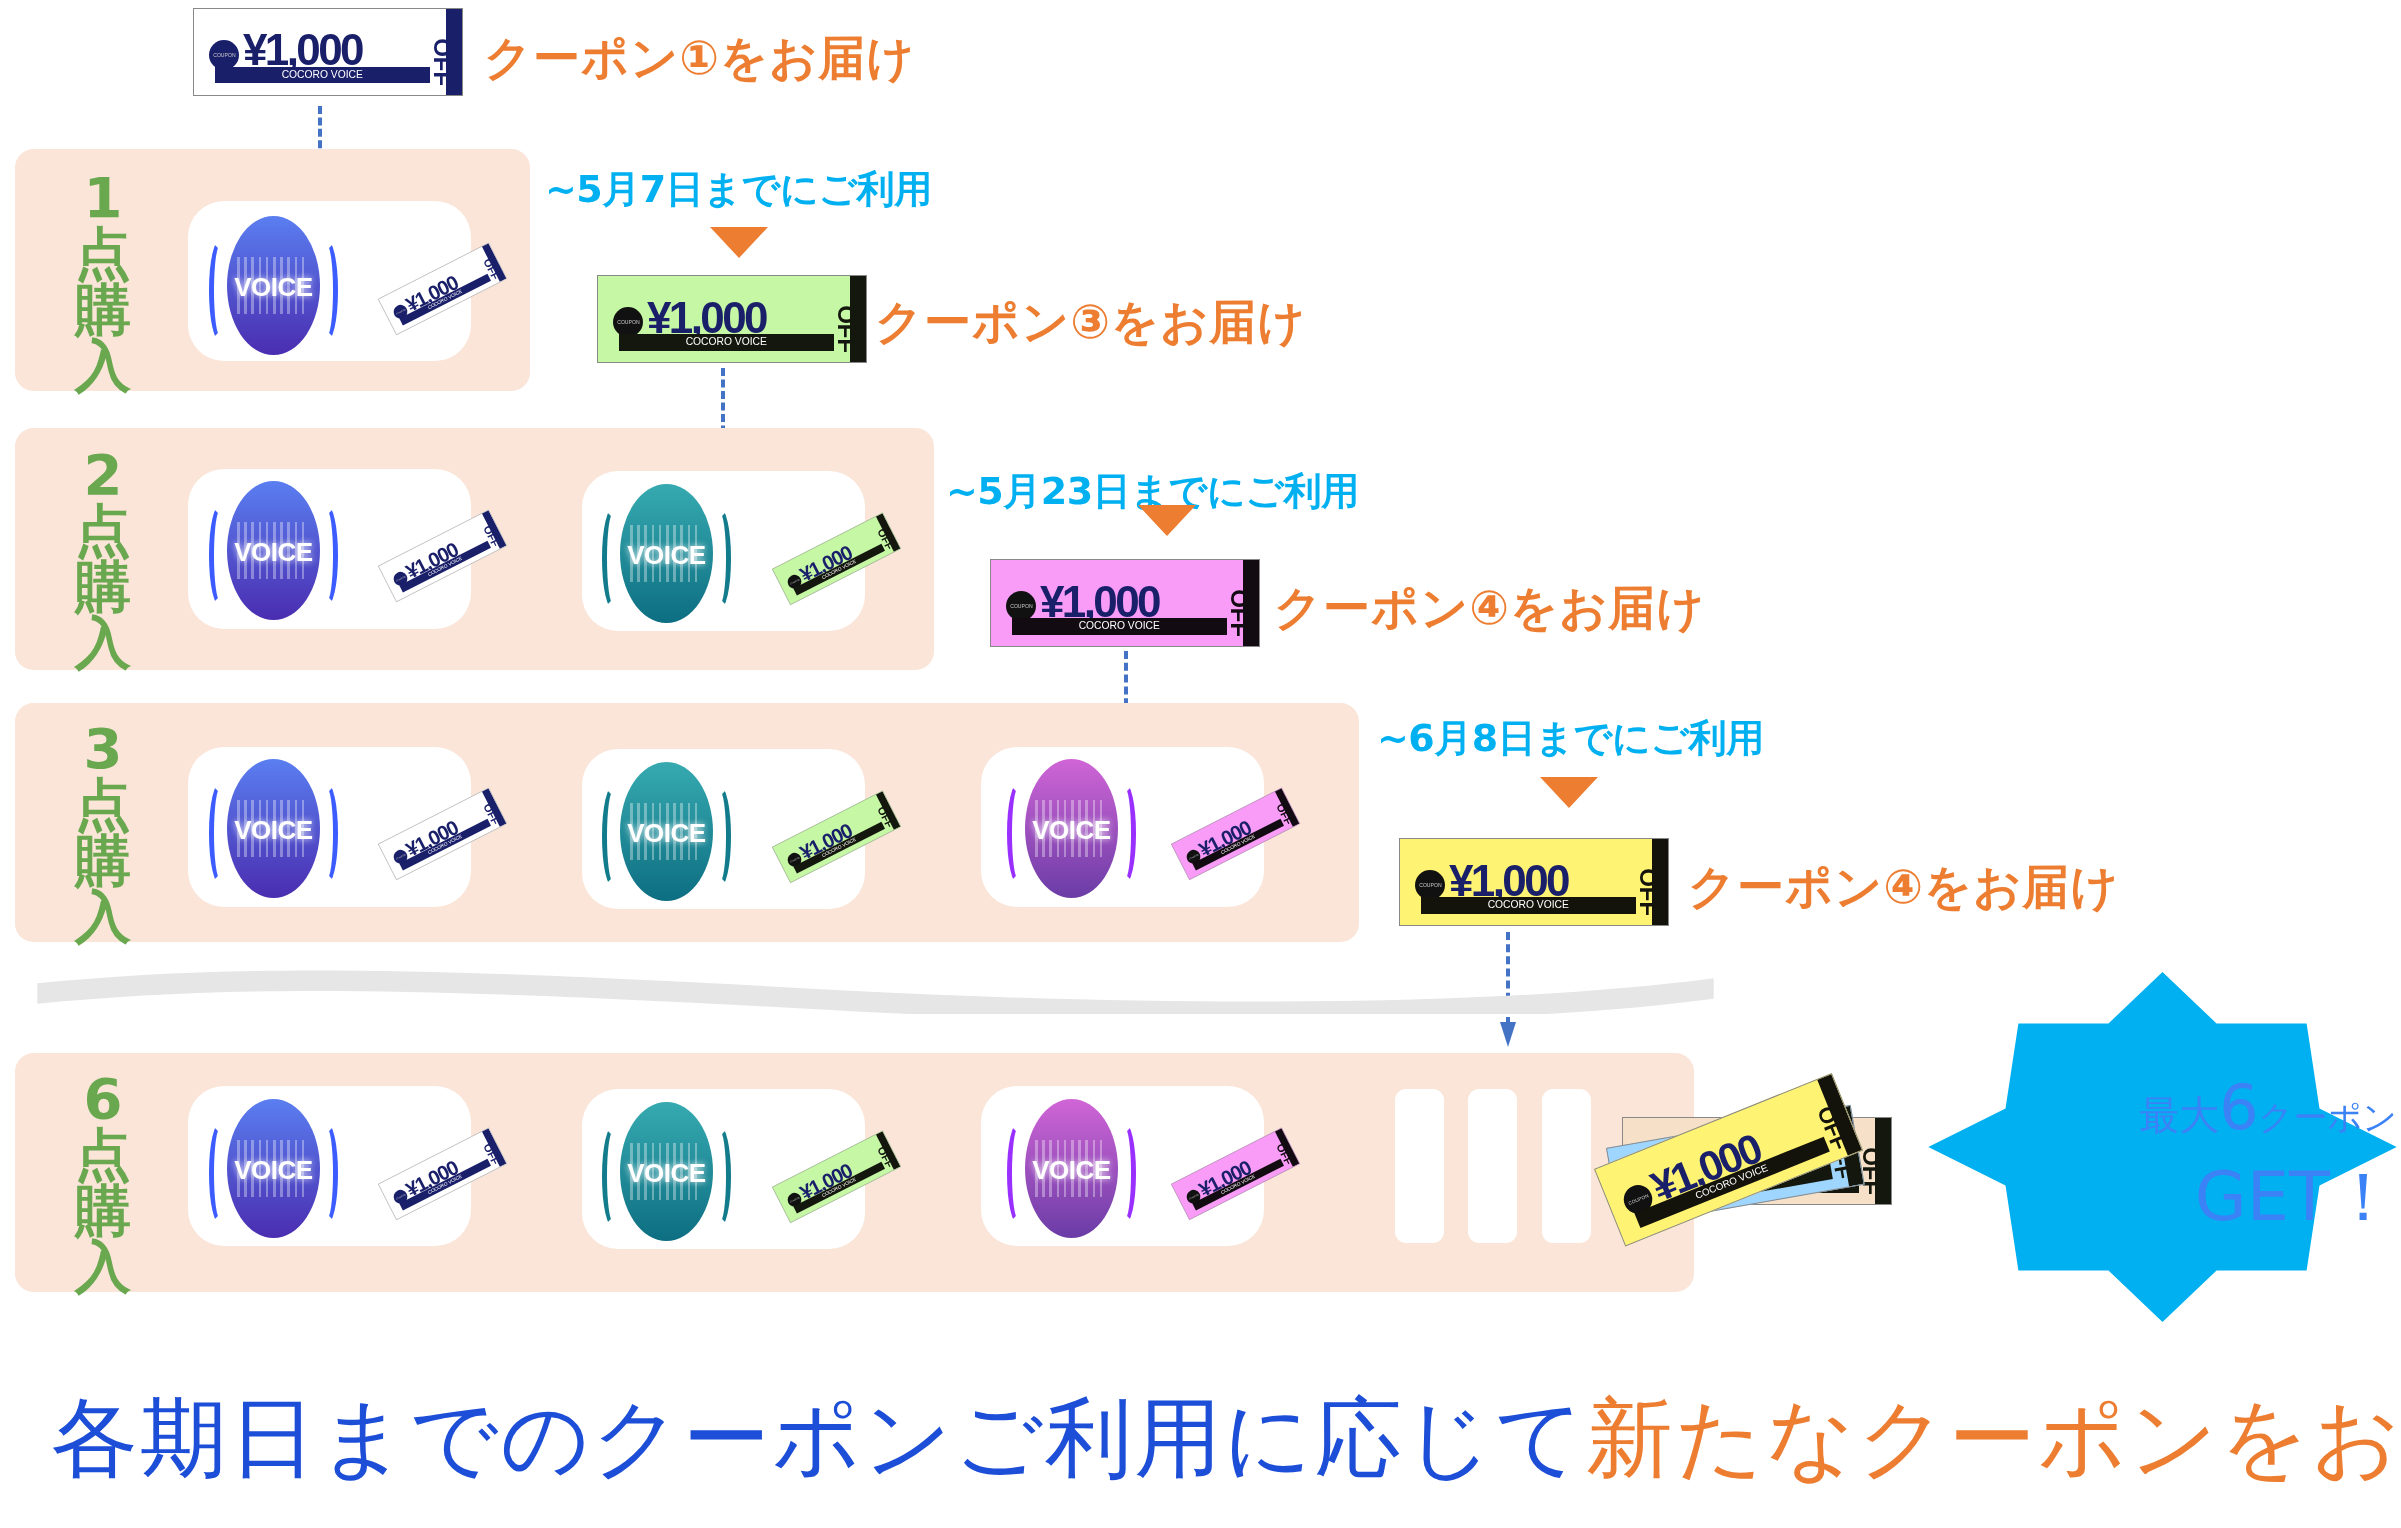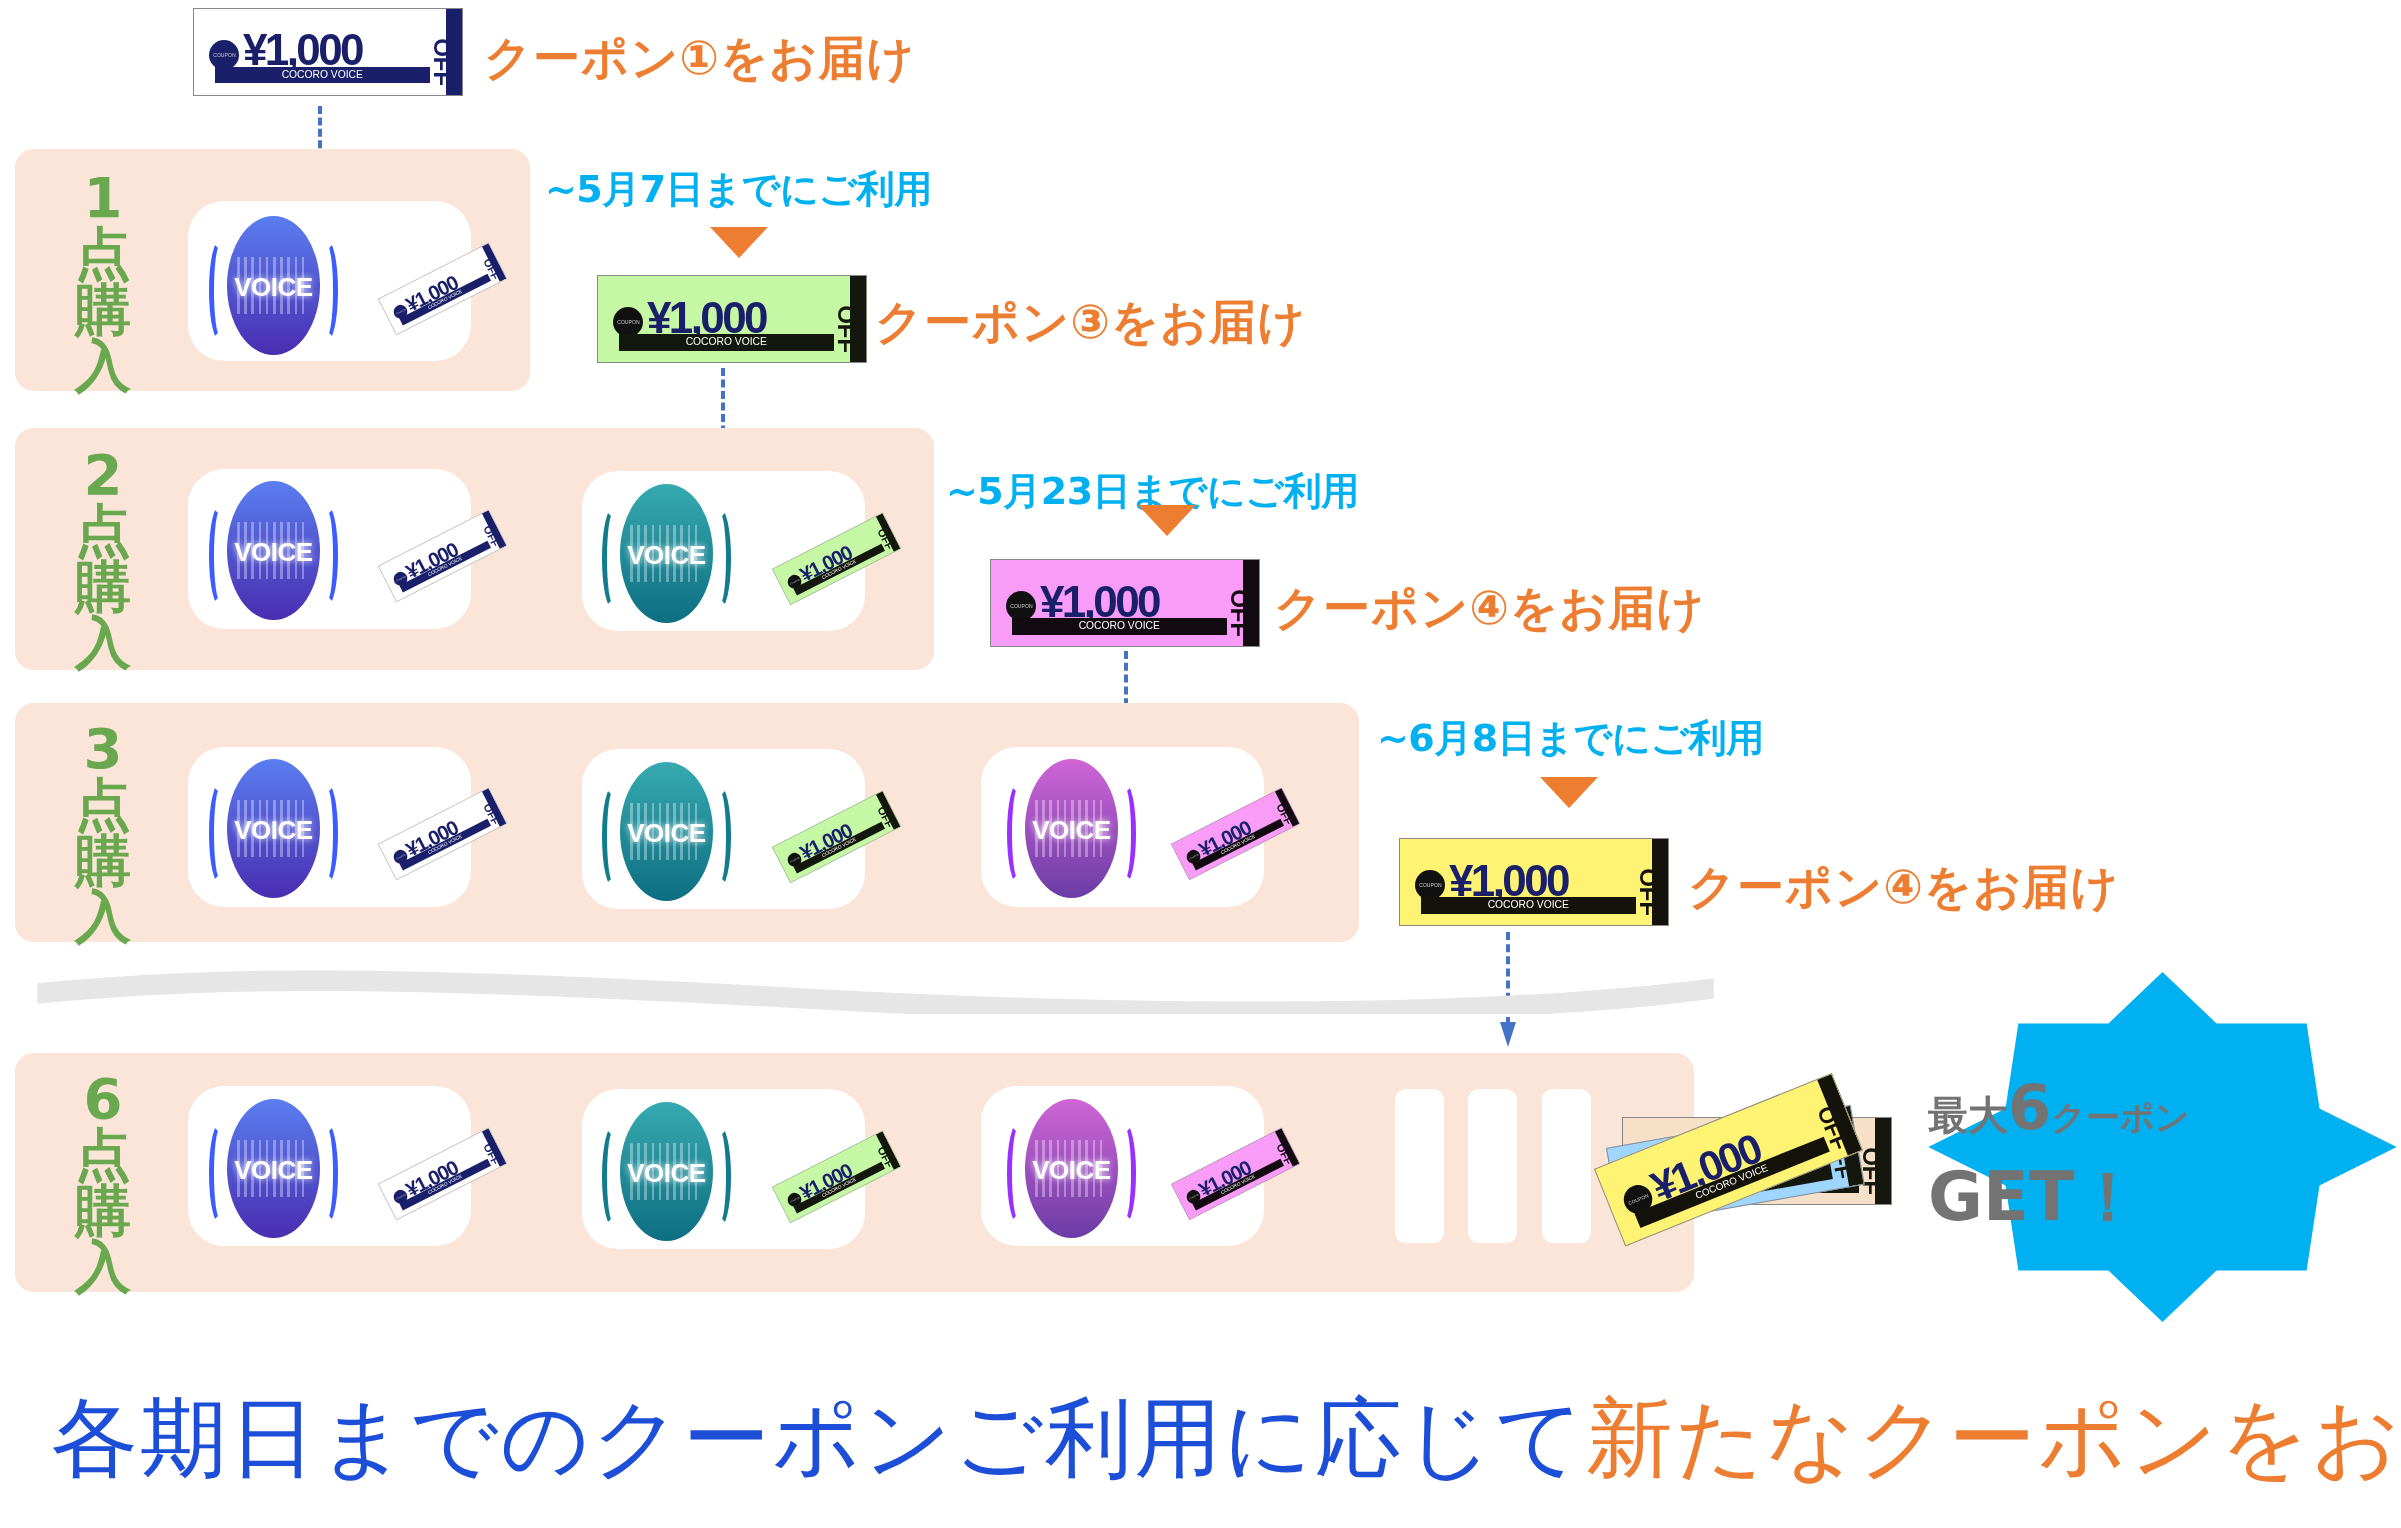--- a/index.html
+++ b/index.html
@@ -44,21 +44,21 @@
 
   .blue-text { position:absolute; color:#00b0f0; font-weight:bold; font-size:38px; white-space:nowrap; letter-spacing:-0.5px; }
   .orange-text { position:absolute; color:#ed7d31; font-weight:bold; font-size:47px; white-space:nowrap; letter-spacing:1px; }
   .tri { position:absolute; width:0; height:0; border-left:29px solid transparent; border-right:29px solid transparent; border-top:31px solid #ed7d31; }
   .dash { position:absolute; width:0; border-left:4.6px dashed #4472c4; }
   .dash-head { position:absolute; width:0; height:0; border-left:8.2px solid transparent; border-right:8.2px solid transparent; border-top:25px solid #4472c4; }
 
   .pill { position:absolute; background:#ffffff; border-radius:11.3px; width:49px; height:154px; }
 
   .badge-star { position:absolute; }
-  .badge-text { position:absolute; color:#737373; font-weight:bold; text-align:left; white-space:nowrap; }
+  .badge-text { position:absolute; color:#3b82f6; font-weight:normal; text-align:right; white-space:nowrap; }
 
   .footer { position:absolute; left:51px; top:1380px; font-size:87px; white-space:nowrap; letter-spacing:2.1px; }
   .footer .b { color:#1d4ed8; }
   .footer .o { color:#ed7d31; }
 </style>
 </head>
 <body>
 
 <div class="coupon" style="left: 193px; top: 7.7px; background: rgb(255, 255, 255);">
     <div class="badge" style="background:#1a1f6a">COUPON</div>

